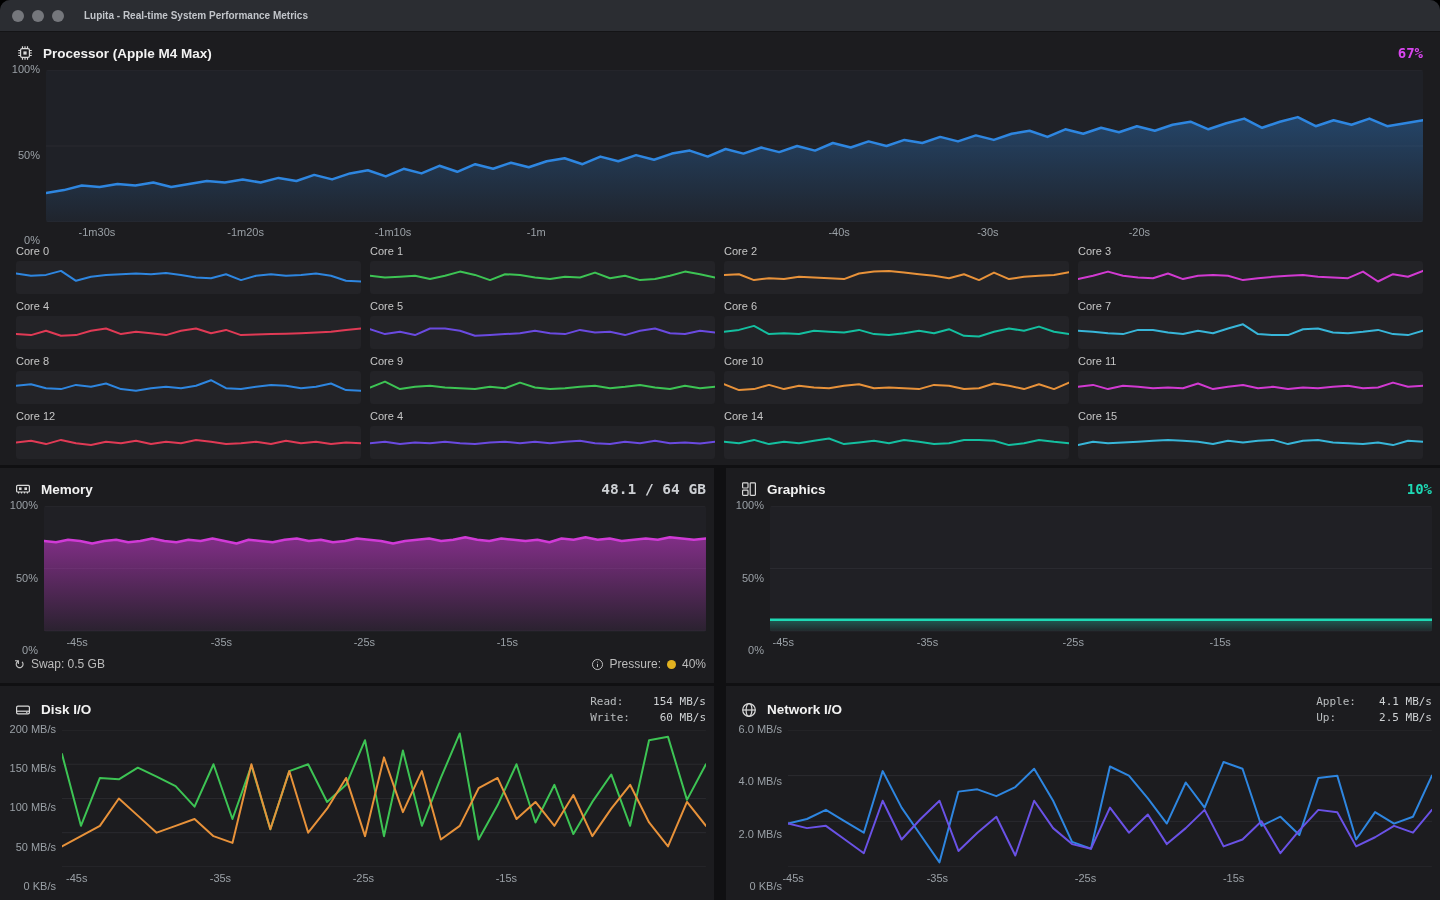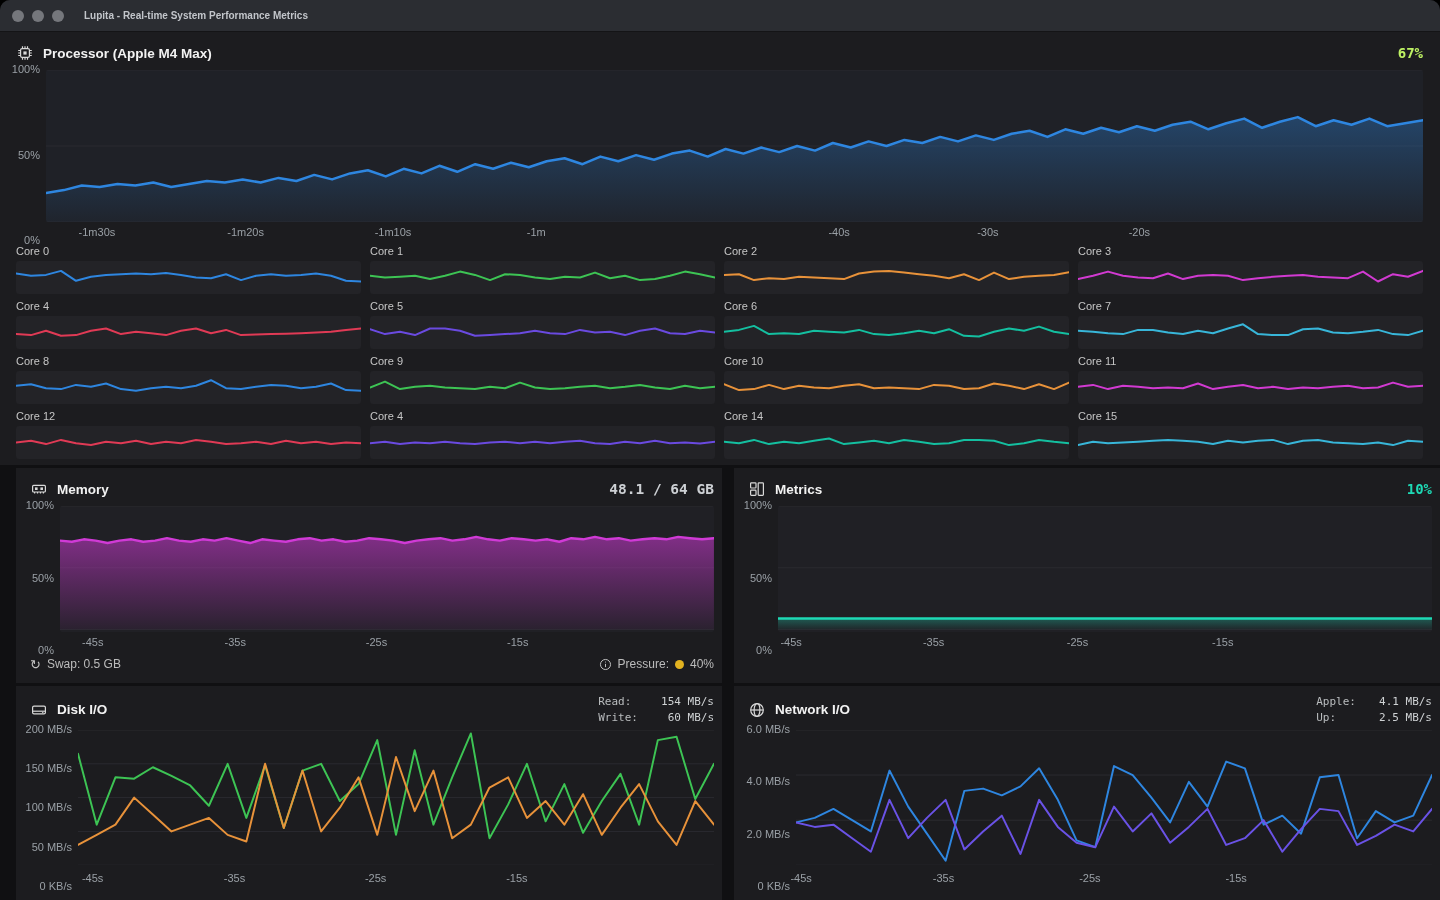--- a/index.html
+++ b/index.html
@@ -13,21 +13,21 @@
   .titlebar { flex:0 0 32px; background:#2b2d32; border-bottom:1px solid #141416;
               display:flex; align-items:center; }
   .traffic-lights { display:flex; gap:8px; padding:0 10px 0 12px; }
   .light { width:12px; height:12px; border-radius:50%; background:#75777c; }
   .titlebar-title { font-weight:bold; font-size:10px; color:#c2c5ca; margin-left:10px; }
 
   
   .content { flex:1; display:flex; flex-direction:column; gap:3px; background:#101012; }
   .panel { background:#1c1c1f; }
   .cpu-panel { flex:0 0 430px; padding:8px 17px 6px 16px; display:flex; flex-direction:column; }
-  .duo-row { display:flex; gap:12px;padding-left:16px; }
+  .duo-row { display:flex; gap:12px; }
   .row-mid { flex:0 0 215px; }
   .row-bot { flex:1; }
   .duo-row .panel { flex:1 1 0; min-width:0; padding:8px 8px 4px 14px; display:flex; flex-direction:column; }
 
   
   .panel-header { display:flex; align-items:center; gap:9px; min-height:26px; }
   .hicon { width:18px; height:18px; color:#d9d9d9; display:flex; align-items:center; justify-content:center; }
   .hicon svg { width:16px; height:16px; }
   .panel-title { font-weight:bold; font-size:13.5px; color:#f2f2f2; }
   .spacer { flex:1; }
@@ -90,21 +90,21 @@
       <div class="panel-header">
         <span class="hicon">
           <svg viewBox="0 0 16 16" fill="none" stroke="currentColor" stroke-width="1.2">
             <rect x="3.6" y="3.6" width="8.8" height="8.8" rx="1.4"></rect>
             <rect x="6.4" y="6.4" width="3.2" height="3.2" fill="currentColor" stroke="none"></rect>
             <path d="M5.5 1.2v2 M8 1.2v2 M10.5 1.2v2 M5.5 12.8v2 M8 12.8v2 M10.5 12.8v2 M1.2 5.5h2 M1.2 8h2 M1.2 10.5h2 M12.8 5.5h2 M12.8 8h2 M12.8 10.5h2"></path>
           </svg>
         </span>
         <span class="panel-title">Processor (Apple M4 Max)</span>
         <span class="spacer"></span>
-        <span class="usage-value mono" style="color: #bef264;">67%</span>
+        <span class="usage-value mono" style="color: #d946ef;">67%</span>
       </div>
 
       <div class="chart-row">
         <div class="ygutter">
             <span class="ytick" style="top: 0%;">100%</span>
             <span class="ytick" style="top: 50%;">50%</span>
             <span class="ytick" style="top: 100%;">0%</span>
           </div>
         <div class="chart-col">
           <div class="chart cpu-chart">
@@ -331,21 +331,21 @@
 
       <section class="panel">
         <div class="panel-header">
           <span class="hicon">
             <svg viewBox="0 0 16 16" fill="none" stroke="currentColor" stroke-width="1.2">
               <rect x="1.6" y="1.8" width="5.4" height="5.2" rx="0.8"></rect>
               <rect x="1.6" y="9.2" width="5.4" height="5.2" rx="0.8"></rect>
               <rect x="9.2" y="1.8" width="5.2" height="12.6" rx="0.8"></rect>
             </svg>
           </span>
-          <span class="panel-title">Metrics</span>
+          <span class="panel-title">Graphics</span>
           <span class="spacer"></span>
           <span class="usage-value mono" style="color: rgb(30, 217, 181);">10%</span>
         </div>
         <div class="chart-row">
           <div class="ygutter">
               <span class="ytick" style="top: 0%;">100%</span>
               <span class="ytick" style="top: 50%;">50%</span>
               <span class="ytick" style="top: 100%;">0%</span>
             </div>
           <div class="chart-col">

